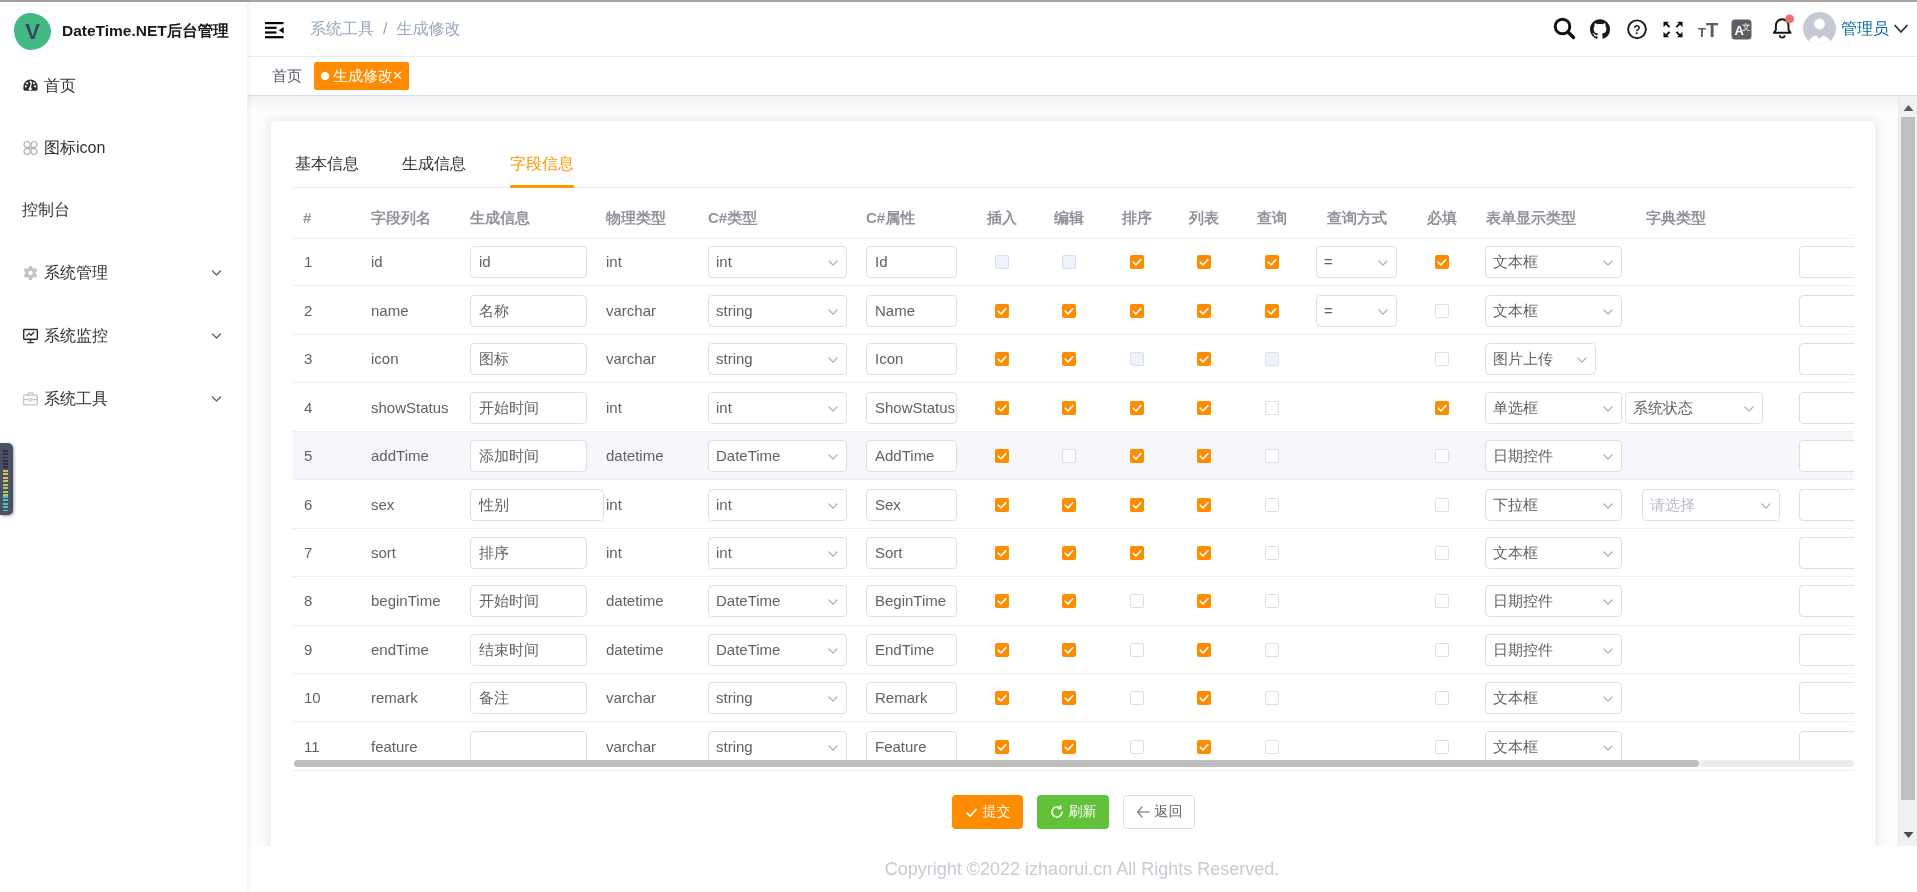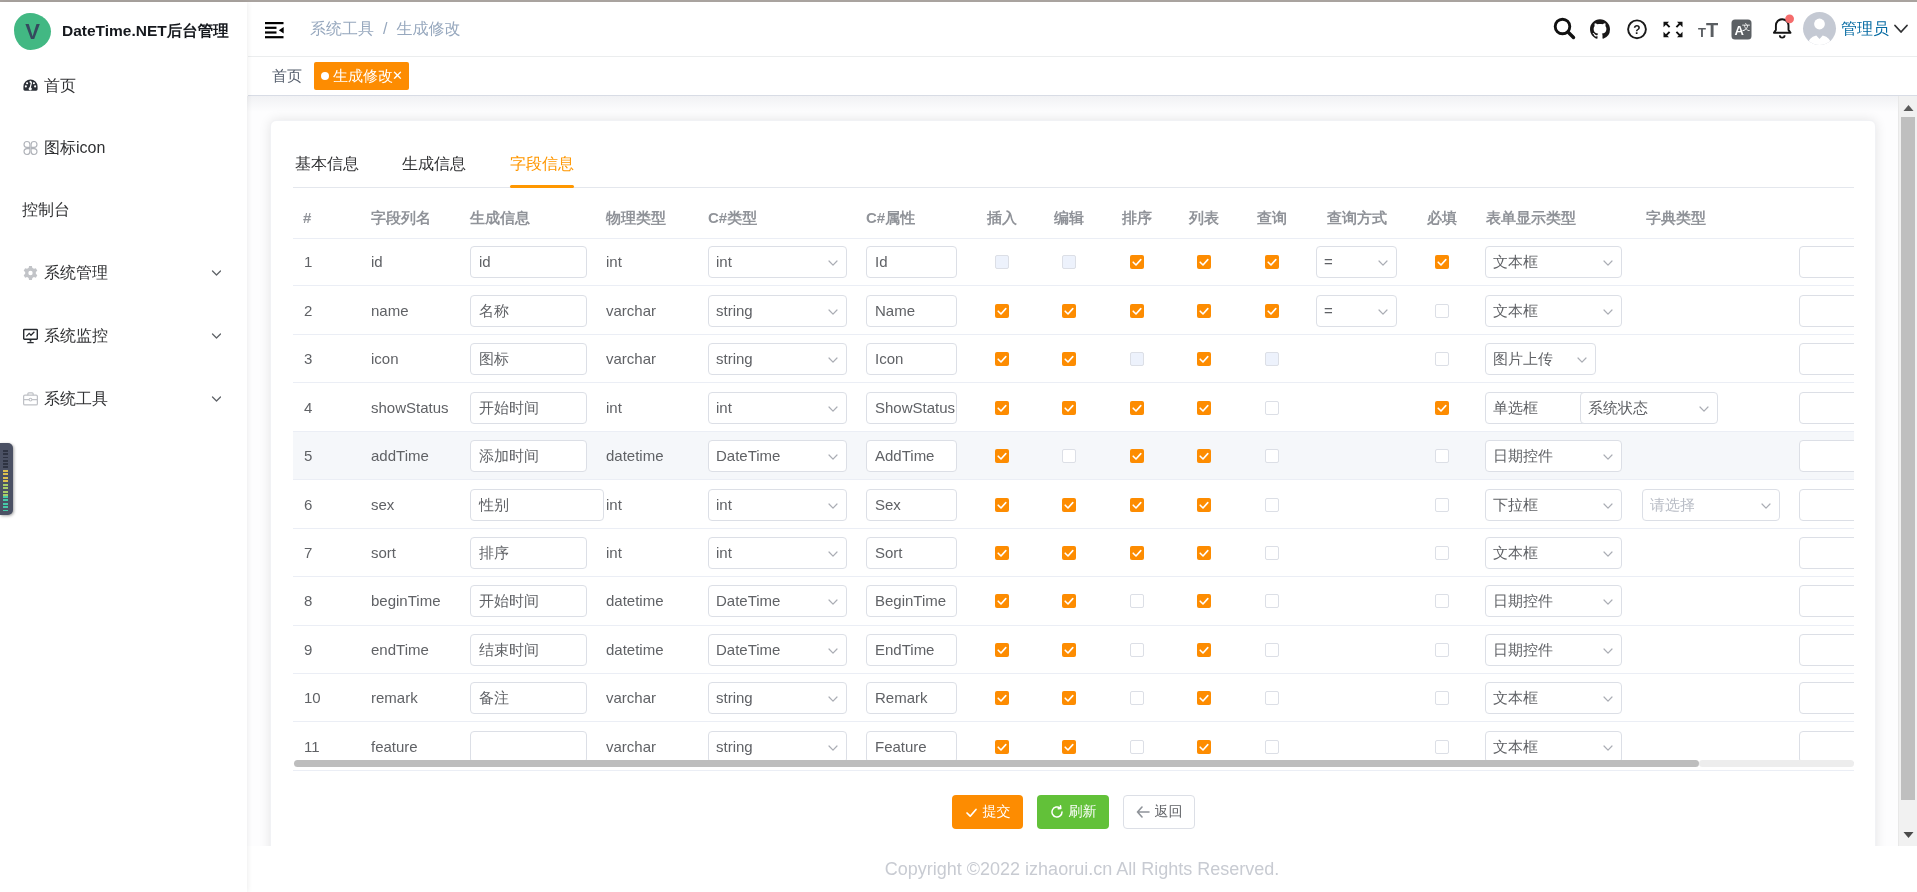--- a/index.html
+++ b/index.html
@@ -364,21 +364,21 @@
 <div class="cb on" style="left:926.0px;top:279.6px"><svg width="14" height="14" viewBox="0 0 14 14">
             <path d="M3.2 7.2 L6 10 L10.8 4.6" stroke="#fff" stroke-width="1.6" fill="none" stroke-linecap="round" stroke-linejoin="round"></path>
           </svg></div>
 <div class="cb" style="left:994.0px;top:279.6px"></div>
 <div class="cb on" style="left:1164.0px;top:279.6px"><svg width="14" height="14" viewBox="0 0 14 14">
             <path d="M3.2 7.2 L6 10 L10.8 4.6" stroke="#fff" stroke-width="1.6" fill="none" stroke-linecap="round" stroke-linejoin="round"></path>
           </svg></div>
 <div class="sel" style="left:1214px;top:270.6px;width:137px"><span class="">单选框</span><svg class="ar" width="14" height="14" viewBox="0 0 14 14">
             <path d="M3 5 L7 9.2 L11 5" stroke="#aaadb4" stroke-width="1.2" fill="none" stroke-linecap="round" stroke-linejoin="round"></path>
           </svg></div>
-<div class="sel" style="left:1309px;top:270.6px;width:138px"><span class="">系统状态</span><svg class="ar" width="14" height="14" viewBox="0 0 14 14">
+<div class="sel" style="left:1354px;top:270.6px;width:138px"><span class="">系统状态</span><svg class="ar" width="14" height="14" viewBox="0 0 14 14">
             <path d="M3 5 L7 9.2 L11 5" stroke="#aaadb4" stroke-width="1.2" fill="none" stroke-linecap="round" stroke-linejoin="round"></path>
           </svg></div>
 <div class="inp" style="left:1528px;top:270.6px;width:117px"></div>
 <div class="trow" style="top:310.8px;height:48.45px;background:#f5f7fa;"></div>
 <div class="tc" style="left:33px;top:324.0px">5</div>
 <div class="tc" style="left:100px;top:324.0px">addTime</div>
 <div class="inp" style="left:199px;top:319.0px;width:117px">添加时间</div>
 <div class="tc" style="left:335px;top:324.0px">datetime</div>
 <div class="sel" style="left:437px;top:319.0px;width:139px"><span class="">DateTime</span><svg class="ar" width="14" height="14" viewBox="0 0 14 14">
             <path d="M3 5 L7 9.2 L11 5" stroke="#aaadb4" stroke-width="1.2" fill="none" stroke-linecap="round" stroke-linejoin="round"></path>

